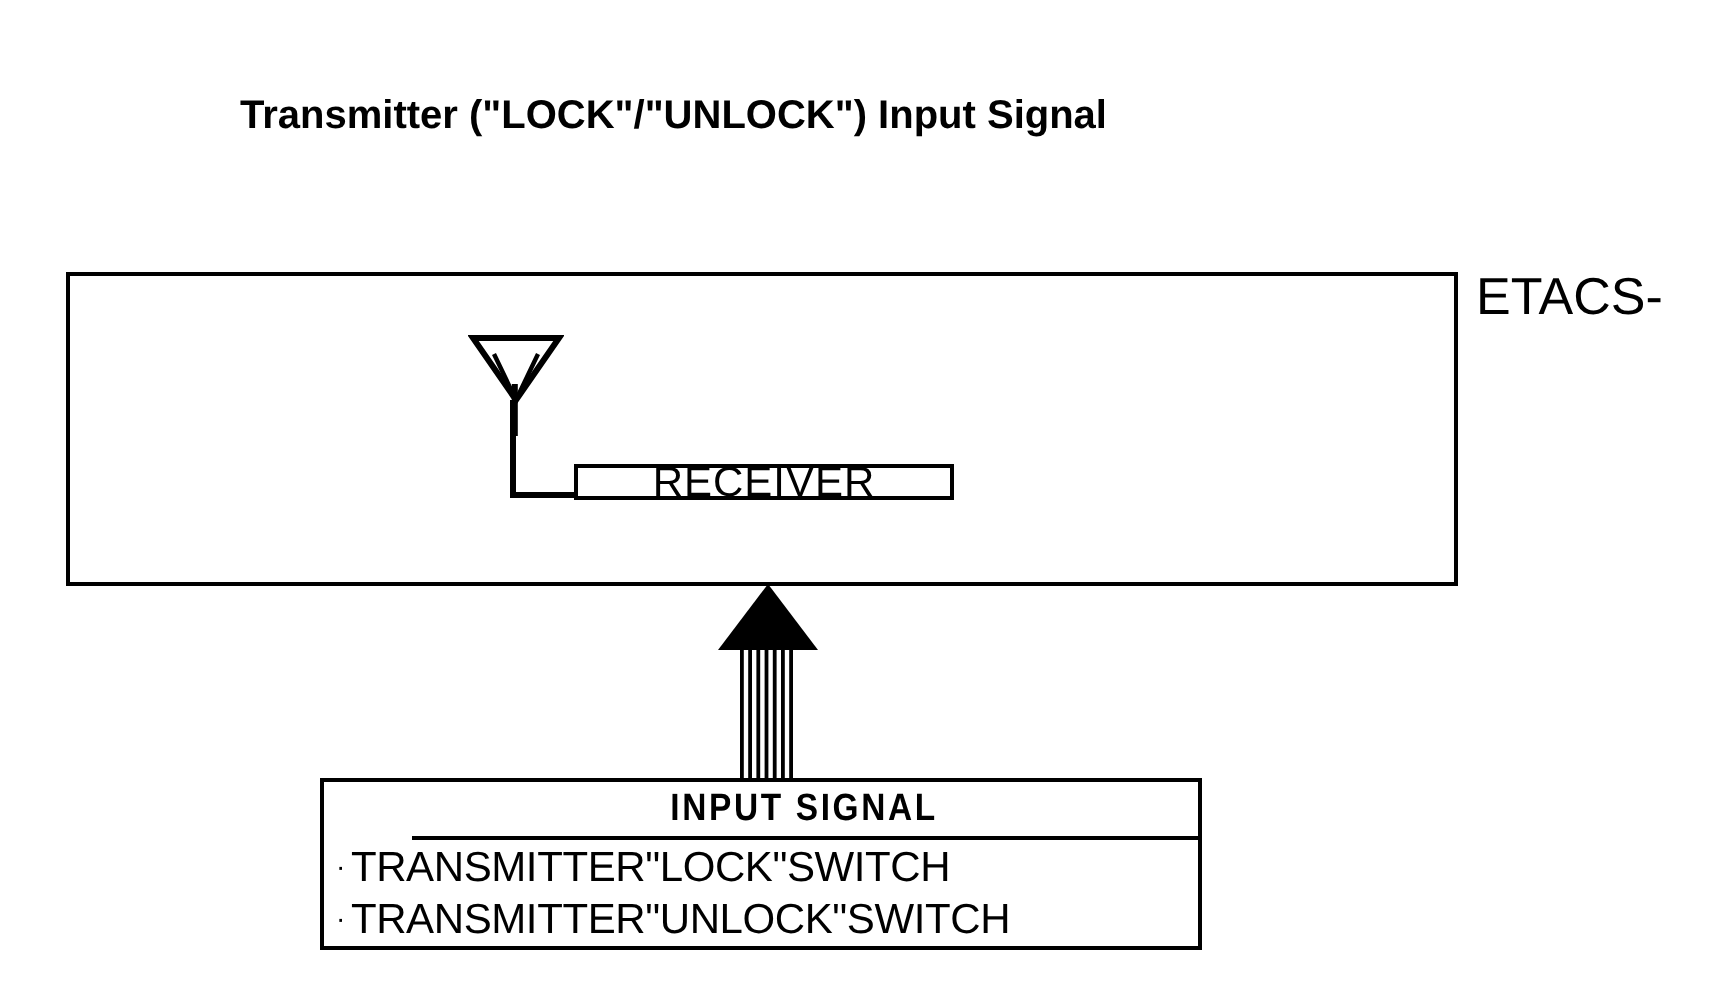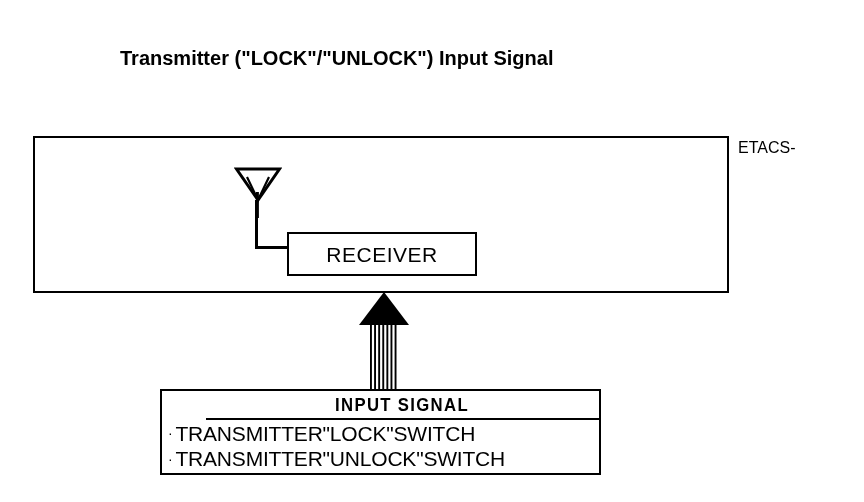--- a/index.html
+++ b/index.html
@@ -45,21 +45,21 @@
     height: 157px;
     border: 2px solid #000000;
     box-sizing: border-box;
     background: #ffffff;
   }
 
   .ecu-label {
     position: absolute;
     left: 738px;
     top: 136px;
-    font-size: 16px;
+    font-size: 26px;
     line-height: 24px;
     white-space: nowrap;
   }
   .ecu-label span { display: block; }
 
   
   .antenna {
     position: absolute;
     left: 234px;
     top: 166px;
@@ -84,21 +84,21 @@
     height: 3px;
     background: #000000;
   }
 
   
   .receiver-box {
     position: absolute;
     left: 287px;
     top: 232px;
     width: 190px;
-    height: 44px;
+    height: 18px;
     border: 2px solid #000000;
     box-sizing: border-box;
     background: #ffffff;
     display: flex;
     align-items: center;
     justify-content: center;
   }
   .receiver-label {
     font-size: 21px;
     line-height: 21px;

